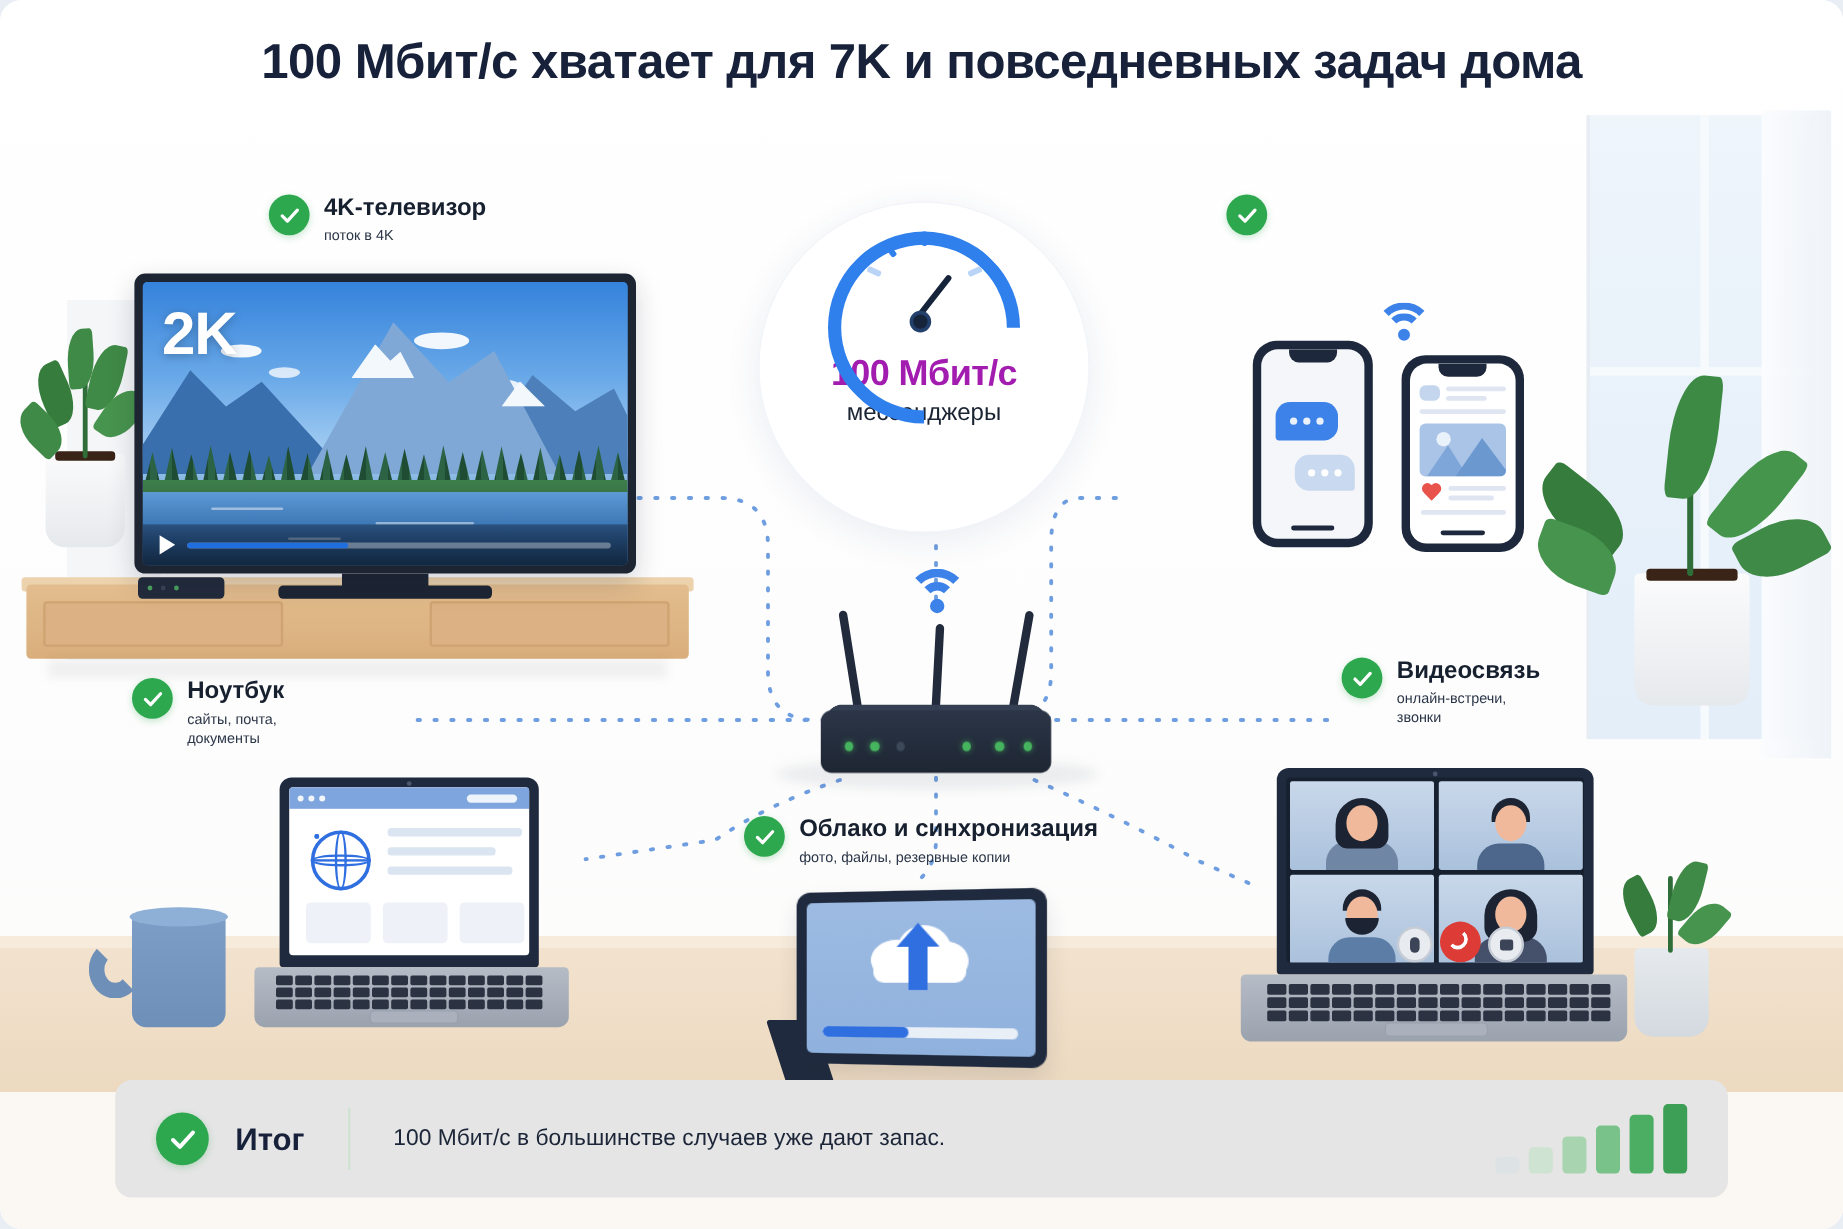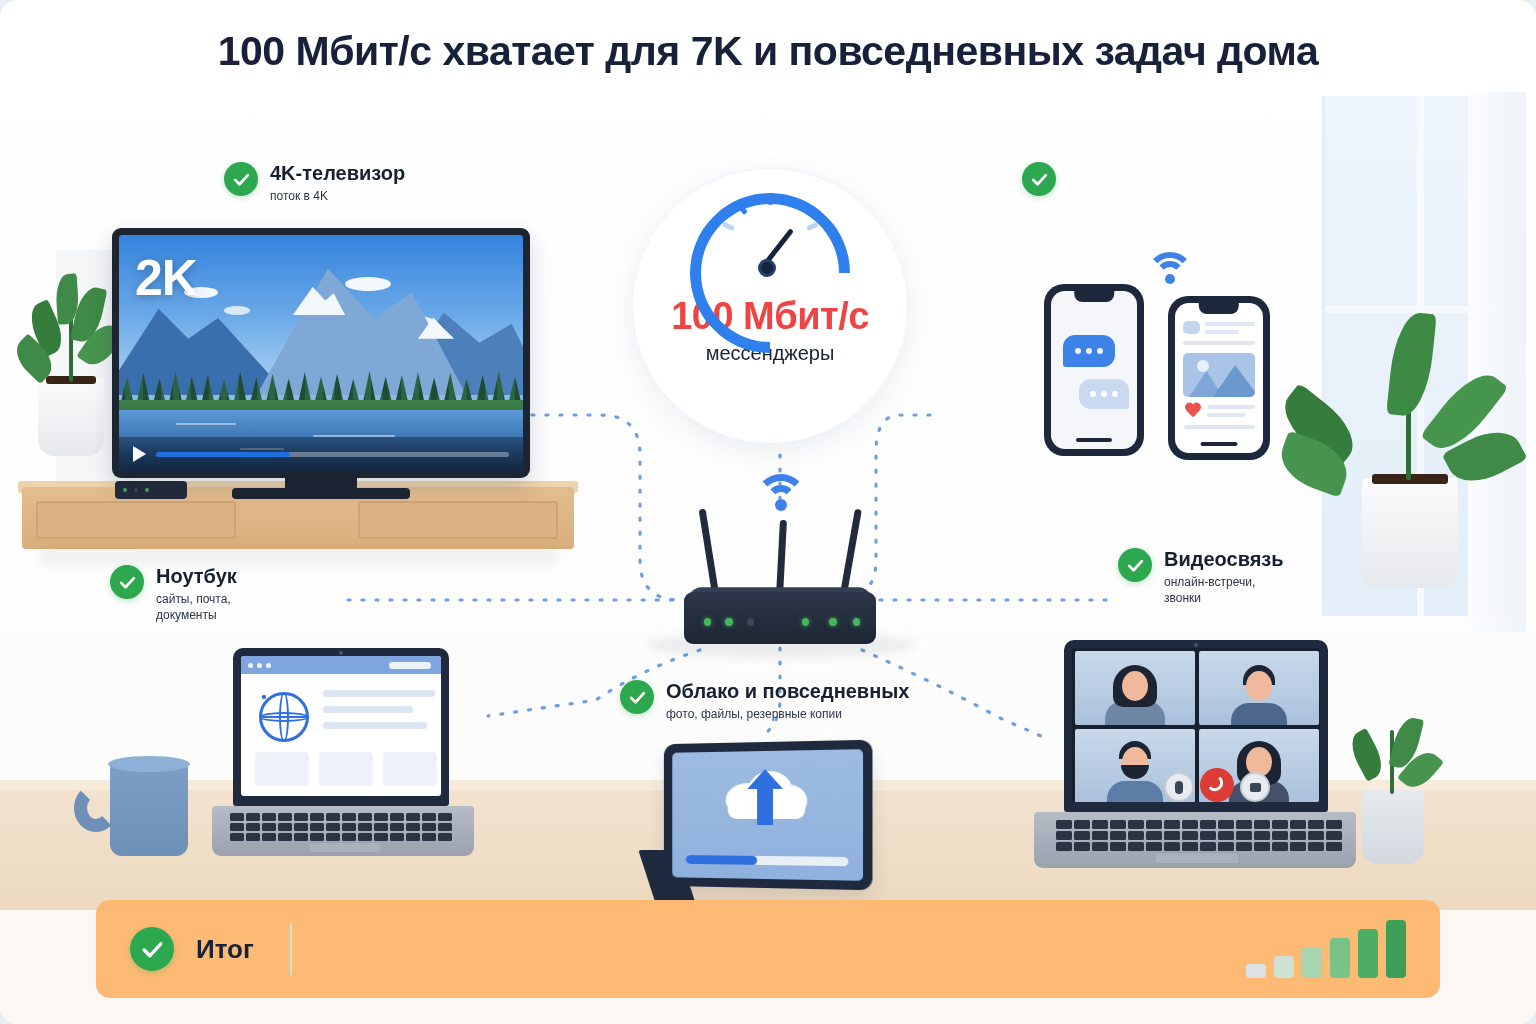--- a/index.html
+++ b/index.html
@@ -178,21 +178,21 @@
     border: 11px solid #2f80ed; border-bottom-color: transparent;
     transform: rotate(-45deg); box-sizing:border-box;
   }
   .gauge-tick { position:absolute; width:5px; height:12px; background:#2f80ed; border-radius:2px;
     transform-origin: center 52px; }
   .gauge-tick.faint { background:#b9d4f6; }
   .gauge-needle { position:absolute; left:74px; top:28px; width:5px; height:48px;
     background:#16243b; border-radius:3px; transform-origin: 50% 86%; transform: rotate(38deg); }
   .gauge-hub { position:absolute; left:68px; top:66px; width:18px; height:18px; border-radius:50%;
     background:#16243b; border:3px solid #22406b; }
-  .gauge-value { margin-top:16px; font-size:38px; font-weight:800; color:#ef4444; letter-spacing:-.5px; }
+  .gauge-value { margin-top:16px; font-size:30px; font-weight:800; color:#a21caf; letter-spacing:-.5px; }
   .gauge-sub { margin-top:4px; font-size:20px; color:#1b2433; }
 
   
   .phone { position:absolute; background:#1d283c; border-radius:20px; padding:7px; }
   .phone-scr { width:100%; height:100%; background:#f4f6f9; border-radius:14px; position:relative; overflow:hidden; }
   .notch { position:absolute; left:50%; transform:translateX(-50%); top:0; width:46%; height:11px;
     background:#1d283c; border-radius: 0 0 8px 8px; }
   .homebar { position:absolute; left:50%; transform:translateX(-50%); bottom:7px; width:42%; height:4px;
     background:#1d283c; border-radius:3px; }
   .bubble { position:absolute; border-radius:12px; }
@@ -268,21 +268,21 @@
     font-size:41px; font-weight:800; color:#17213a; letter-spacing:-0.5px;
   }
   .subtitle {
     position:absolute; left:0; top:98px; width:1536px; text-align:center;
     font-size:23px; font-weight:700; color:#2f6fe0;
   }
 
   
   .summary {
     position:absolute; left:96px; top:900px; width:1344px; height:98px;
-    background:#fdba74; border-radius:14px;
+    background:#e5e5e5; border-radius:14px;
     display:flex; align-items:center; padding: 0 34px; gap:22px;
   }
   .summary .check { width:44px; height:44px; flex:0 0 44px; }
   .summary .check svg { width:25px; height:25px; }
   .sum-word { font-size:26px; font-weight:800; color:#17213a; }
   .divider { width:2px; height:52px; background:#cfe2d3; margin: 0 14px; }
   .sum-text { font-size:19px; color:#1c2638; line-height:1.42; }
   .bars { margin-left:auto; display:flex; align-items:flex-end; gap:8px; height:58px; }
   .bars i { width:20px; border-radius:4px; display:block; }
 </style>
@@ -590,21 +590,21 @@
     </div>
   </div>
 
   <div class="label" style="left:620px;top:680px;">
     <div class="check">
       <svg viewBox="0 0 24 24">
           <path d="M4 12.5l5.5 5.5L20 6.5" fill="none" stroke="#fff" stroke-width="3.4" stroke-linecap="round" stroke-linejoin="round"></path>
         </svg>
     </div>
     <div class="label-txt">
-      <div class="t">Облако и повседневных</div>
+      <div class="t">Облако и синхронизация</div>
       <div class="s">фото, файлы, резервные копии</div>
     </div>
   </div>
 
   <div class="lid" style="left:1064px;top:640px;width:264px;height:172px;">
     <div class="cam"></div>
     <div class="lid-scr" style="background:#16202f;padding:3px;">
       <div class="vc-tile" style="left:3px;top:3px;width:120px;height:74px;">
         <div class="vc-body" style="left:30px;top:50px;width:60px;height:30px;background:#6f86a5;"></div>
         <div class="vc-hair" style="left:38px;top:14px;width:44px;height:42px;border-radius:22px 22px 10px 10px;"></div>
@@ -706,20 +706,21 @@
 
   <div class="summary">
     <div class="check">
       <svg viewBox="0 0 24 24">
           <path d="M4 12.5l5.5 5.5L20 6.5" fill="none" stroke="#fff" stroke-width="3.2" stroke-linecap="round" stroke-linejoin="round"></path>
         </svg>
     </div>
     <div class="sum-word">Итог</div>
     <div class="divider"></div>
     <div class="sum-text">
+      <div>100 Мбит/с в большинстве случаев уже дают запас.</div>
     </div>
     <div class="bars" id="signal-bars">
         <i style="height: 14px; background: rgb(221, 227, 228);"></i>
         <i style="height: 22px; background: rgb(207, 227, 210);"></i>
         <i style="height: 31px; background: rgb(169, 212, 176);"></i>
         <i style="height: 40px; background: rgb(121, 194, 137);"></i>
         <i style="height: 49px; background: rgb(75, 174, 99);"></i>
         <i style="height: 58px; background: rgb(60, 159, 85);"></i>
       </div>
   </div>

